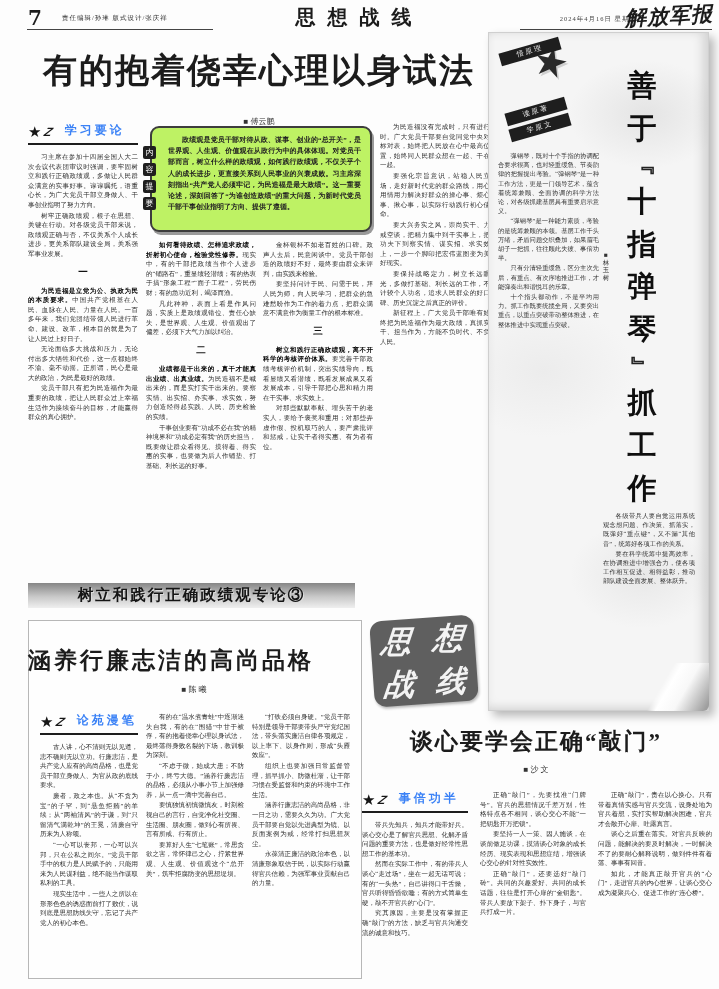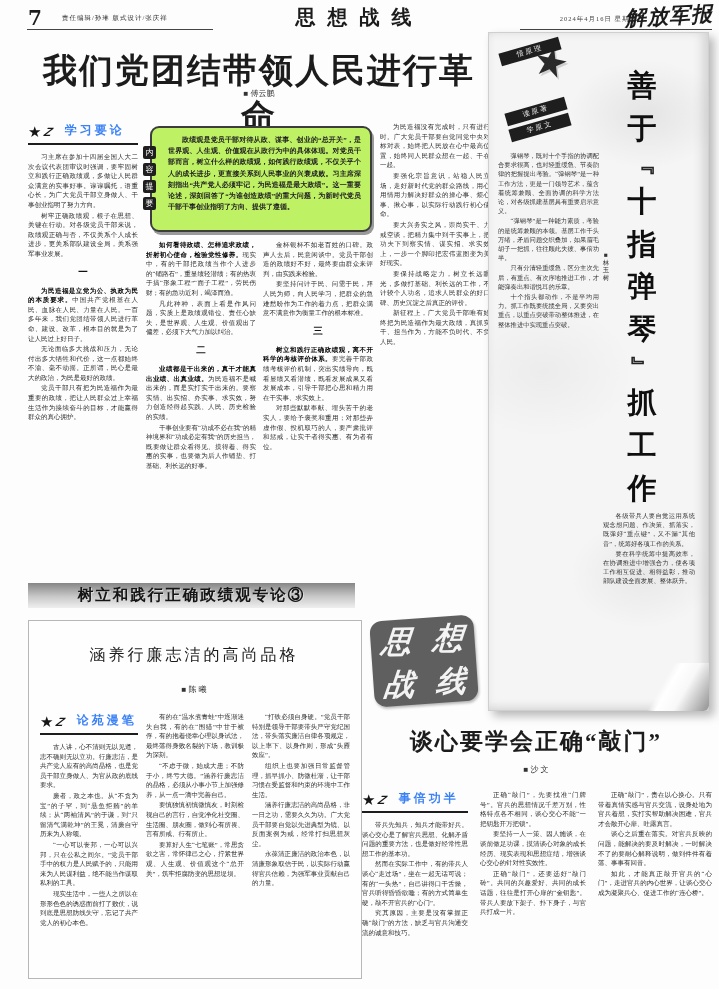--- a/index.html
+++ b/index.html
@@ -14,21 +14,21 @@
   .section-title{left:0;right:0;top:4px;text-align:center;font-size:20px;font-weight:900;
                  letter-spacing:12px;font-family:"Liberation Sans",sans-serif;}
   .dateline{right:82px;top:15px;font-size:6.5px;color:#444;letter-spacing:1px;}
   .masthead{right:6px;top:2px;font-size:21px;font-weight:900;font-style:italic;
             font-family:"DejaVu Serif",serif;transform:rotate(-3deg);letter-spacing:1px;}
 
   
   .main-title{left:28px;width:462px;top:48px;text-align:center;font-size:34px;font-weight:900;
               font-family:"Liberation Sans",sans-serif;letter-spacing:2px;}
   .byline{font-size:8px;color:#333;text-align:center;}
-  .main-byline{left:28px;width:462px;top:88px;}
+  .main-byline{left:28px;width:462px;top:116px;}
 
   .col{overflow:hidden;}
   .col p{margin:0 0 1px 0;text-indent:2em;font-size:6.5px;line-height:9.6px;
          text-align:justify;color:#2e2e2e;}
   .col p b{color:#000;}
   .sec{text-align:center;font-weight:900;font-size:9.5px;margin:7px 0;color:#111;
        font-family:"Liberation Sans",sans-serif;}
 
   .kicker{display:flex;align-items:flex-end;gap:4px;border-bottom:2px solid #1d1d1d;
           padding-bottom:4px;margin-bottom:7px;}
@@ -50,21 +50,21 @@
 
   
   .banner{left:28px;top:583px;width:327px;height:25px;
           background:linear-gradient(180deg,#868686 0%,#c9c9c9 55%,#efefef 100%);
           display:flex;align-items:center;justify-content:center;}
   .banner span{font-size:15.5px;font-weight:900;letter-spacing:2px;color:#151515;
                font-family:"Liberation Sans",sans-serif;text-shadow:1px 1px 0 #ddd;}
 
   
   .leftbox{left:28px;top:620px;width:332px;height:357px;border:1px solid #b7b7b7;background:#fefefe;}
-  .left-title{left:28px;width:332px;top:645px;text-align:center;font-size:16px;font-weight:400;
+  .left-title{left:28px;width:332px;top:645px;font-size:23px;font-weight:700;
               letter-spacing:3px;font-family:"Liberation Serif",serif;}
   .left-byline{left:28px;width:332px;top:684px;}
 
   
   .seal{left:372px;top:618px;width:104px;height:86px;background:#565656;border-radius:12px;
         transform:rotate(-4deg);display:grid;grid-template-columns:1fr 1fr;align-items:center;
         justify-items:center;box-shadow:1px 2px 3px rgba(0,0,0,.3);opacity:.94;}
   .seal span{color:#f3f3f3;font-size:30px;font-style:italic;font-weight:700;
              font-family:"DejaVu Serif",serif;transform:rotate(3deg) skewX(-6deg);line-height:34px;}
 
@@ -111,21 +111,21 @@
 <div class="page">
 
   <div class="abs pagenum">7</div>
   <div class="abs editinfo">责任编辑/孙琳  版式设计/张庆祥</div>
   <div class="abs hrule" style="left:27px;top:29px;width:186px;"></div>
   <div class="abs section-title">思想战线</div>
   <div class="abs dateline">2024年4月16日 星期二</div>
   <div class="abs masthead">解放军报</div>
   <div class="abs hrule" style="left:520px;top:29px;width:192px;"></div>
 
-  <div class="abs main-title">我们党团结带领人民进行革命</div>
+  <div class="abs main-title">有的抱着侥幸心理以身试法</div>
   <div class="abs byline main-byline">■ 傅云鹏</div>
 
   <div class="abs col" style="left:28px;top:122px;width:110px;height:458px;">
     <div class="kicker">
       <span class="star">★</span>
       <span class="zig">Z</span>
       <span class="klabel">学习要论</span>
     </div>
     <div>
         <p>习主席在参加十四届全国人大二次会议代表团审议时强调，要牢固树立和践行正确政绩观，多做让人民群众满意的实事好事。谆谆嘱托，语重心长，为广大党员干部立身做人、干事创业指明了努力方向。</p>

